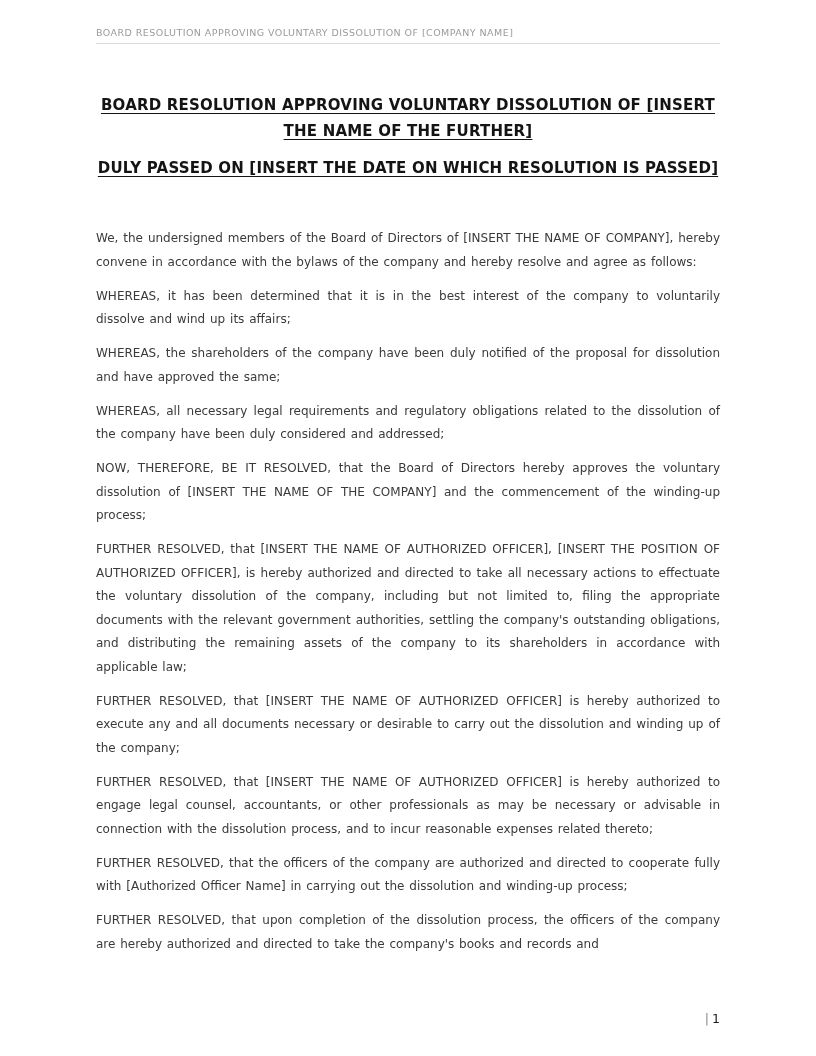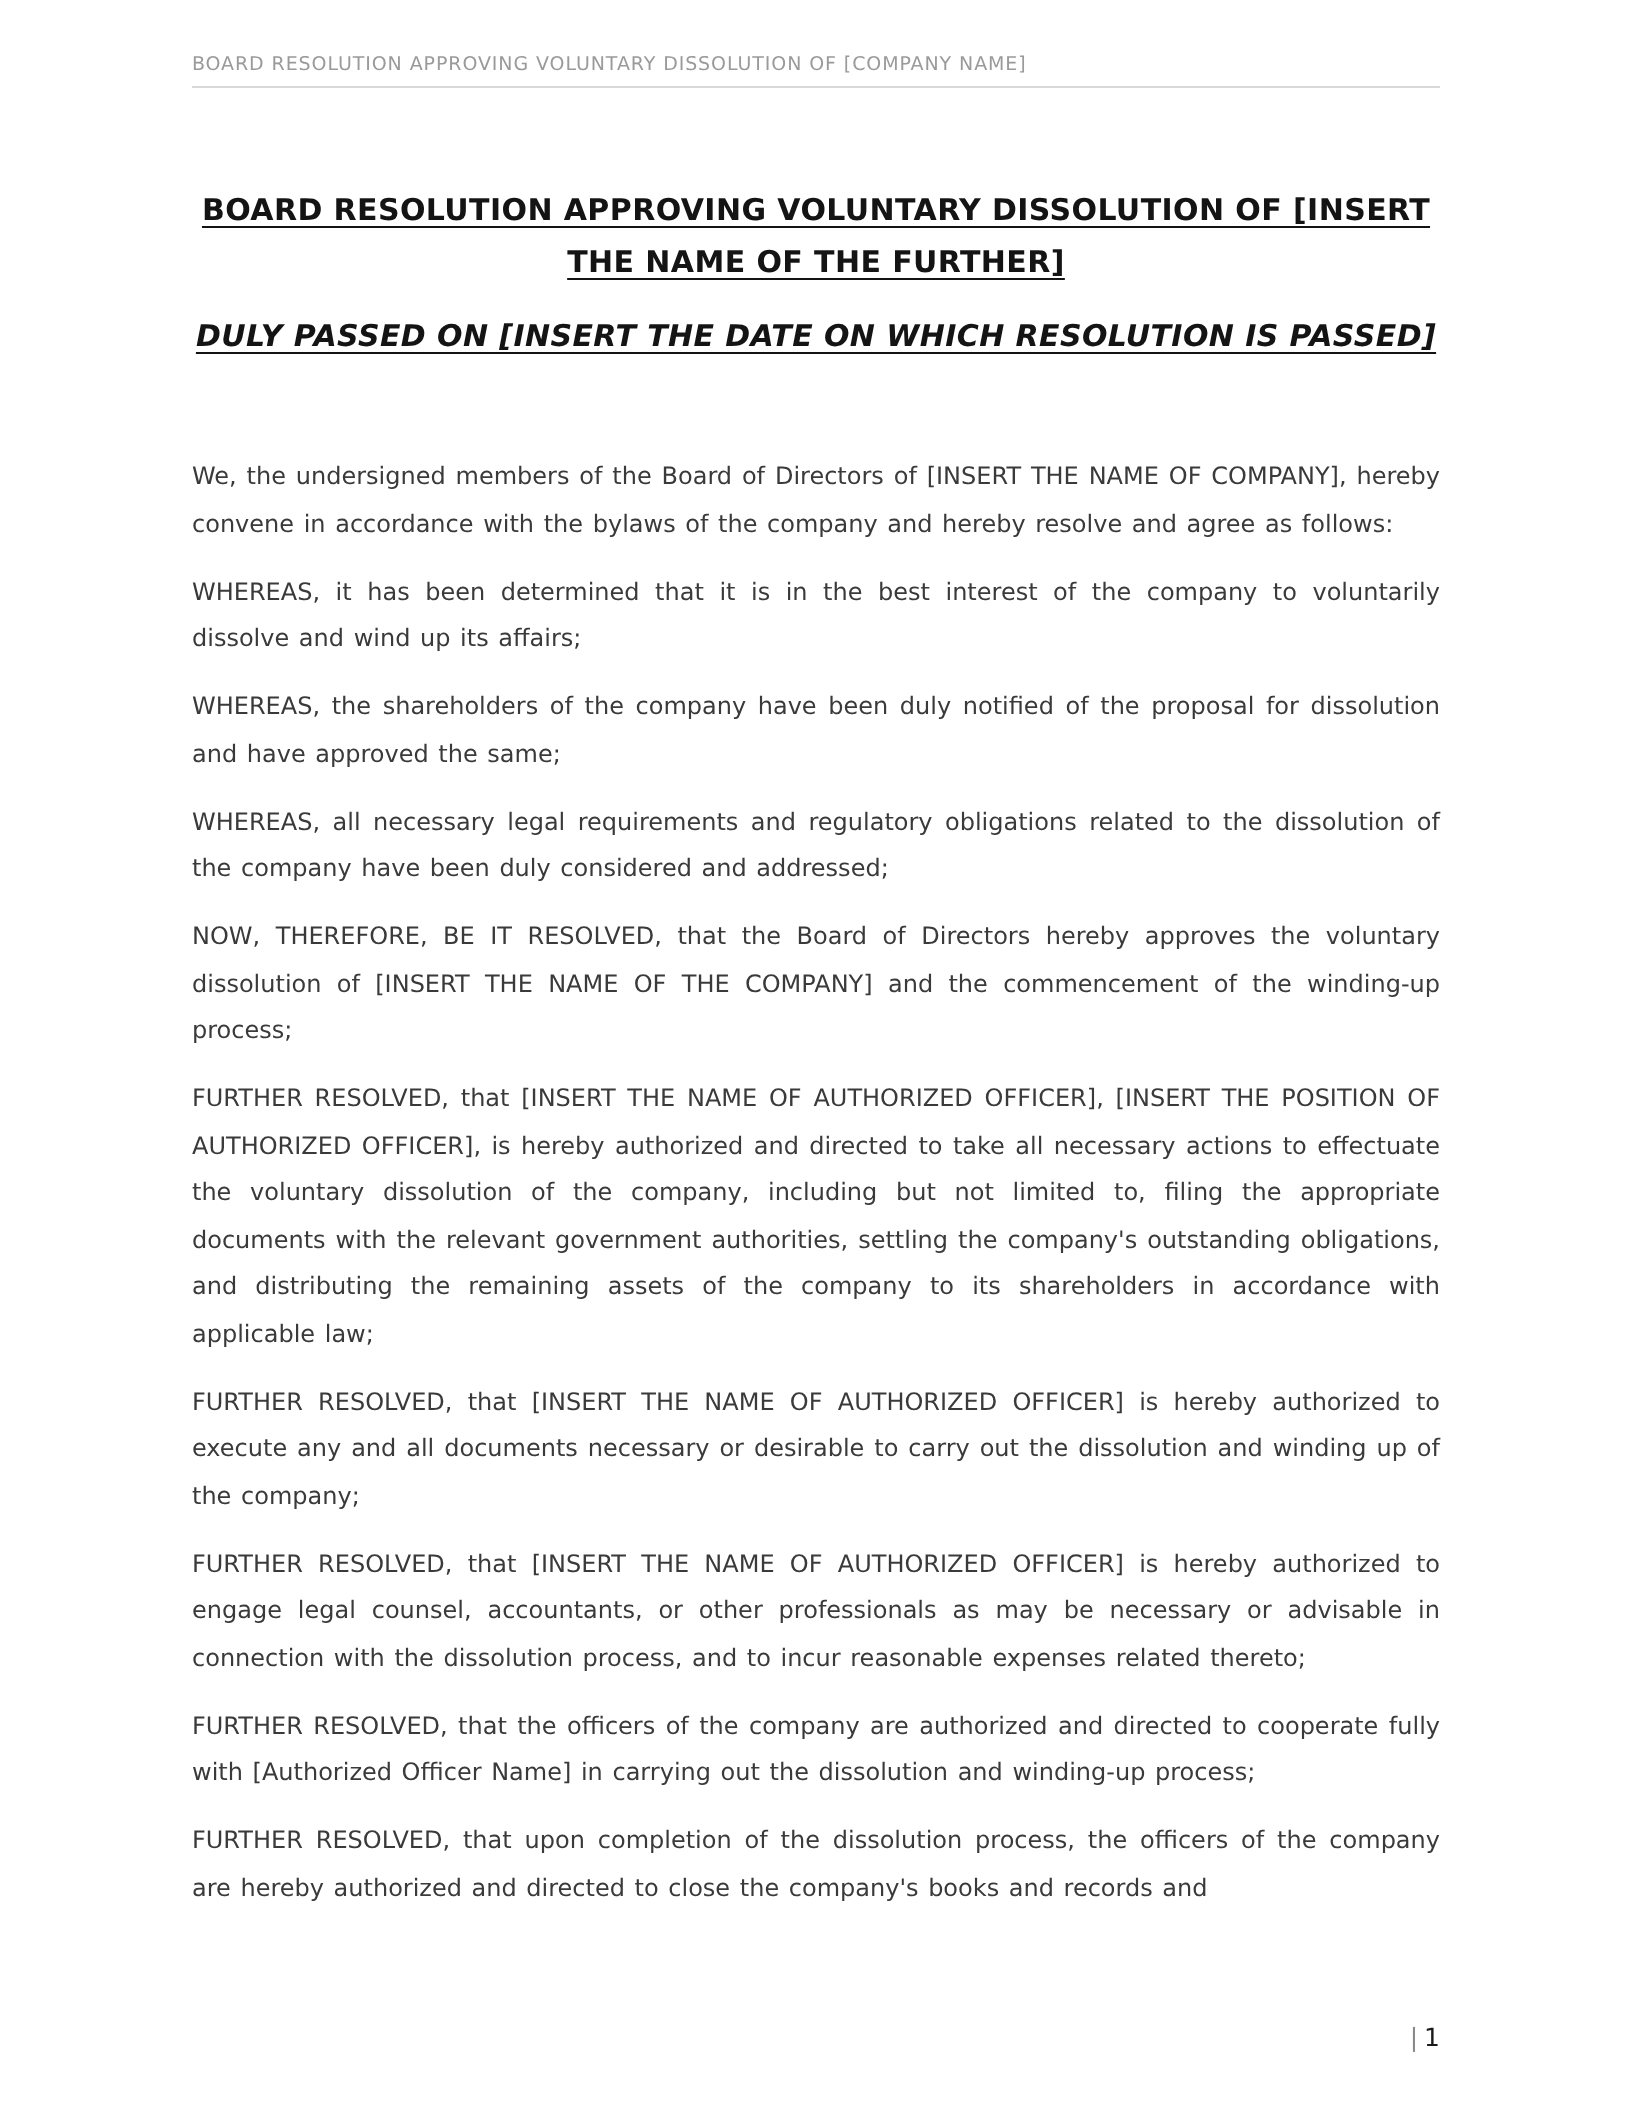--- a/index.html
+++ b/index.html
@@ -44,21 +44,20 @@
   .doc-subtitle {
     margin-top: 11px;
     text-align: center;
     font-size: 15px;
     line-height: 26px;
     font-weight: bold;
     letter-spacing: 0.2px;
     color: #141414;
     text-decoration: underline;
     text-underline-offset: 3px;
-    font-style: italic;
   }
 
   .doc-body {
     margin-top: 46px;
   }
 
   .doc-body p {
     font-size: 12px;
     line-height: 23.5px;
     text-align: justify;
@@ -96,20 +95,20 @@
   <div class="doc-body">
       <p>We, the undersigned members of the Board of Directors of [INSERT THE NAME OF COMPANY], hereby convene in accordance with the bylaws of the company and hereby resolve and agree as follows:</p>
       <p>WHEREAS, it has been determined that it is in the best interest of the company to voluntarily dissolve and wind up its affairs;</p>
       <p>WHEREAS, the shareholders of the company have been duly notified of the proposal for dissolution and have approved the same;</p>
       <p>WHEREAS, all necessary legal requirements and regulatory obligations related to the dissolution of the company have been duly considered and addressed;</p>
       <p>NOW, THEREFORE, BE IT RESOLVED, that the Board of Directors hereby approves the voluntary dissolution of [INSERT THE NAME OF THE COMPANY] and the commencement of the winding-up process;</p>
       <p>FURTHER RESOLVED, that [INSERT THE NAME OF AUTHORIZED OFFICER], [INSERT THE POSITION OF AUTHORIZED OFFICER], is hereby authorized and directed to take all necessary actions to effectuate the voluntary dissolution of the company, including but not limited to, filing the appropriate documents with the relevant government authorities, settling the company's outstanding obligations, and distributing the remaining assets of the company to its shareholders in accordance with applicable law;</p>
       <p>FURTHER RESOLVED, that [INSERT THE NAME OF AUTHORIZED OFFICER] is hereby authorized to execute any and all documents necessary or desirable to carry out the dissolution and winding up of the company;</p>
       <p>FURTHER RESOLVED, that [INSERT THE NAME OF AUTHORIZED OFFICER] is hereby authorized to engage legal counsel, accountants, or other professionals as may be necessary or advisable in connection with the dissolution process, and to incur reasonable expenses related thereto;</p>
       <p>FURTHER RESOLVED, that the officers of the company are authorized and directed to cooperate fully with [Authorized Officer Name] in carrying out the dissolution and winding-up process;</p>
-      <p>FURTHER RESOLVED, that upon completion of the dissolution process, the officers of the company are hereby authorized and directed to close the company's books and records and</p>
+      <p>FURTHER RESOLVED, that upon completion of the dissolution process, the officers of the company are hereby authorized and directed to take the company's books and records and</p>
     </div>
 
   <div class="doc-footer">
     <span class="pipe">|</span><span>1</span>
   </div>
 
 </div>
 
 </body></html>

